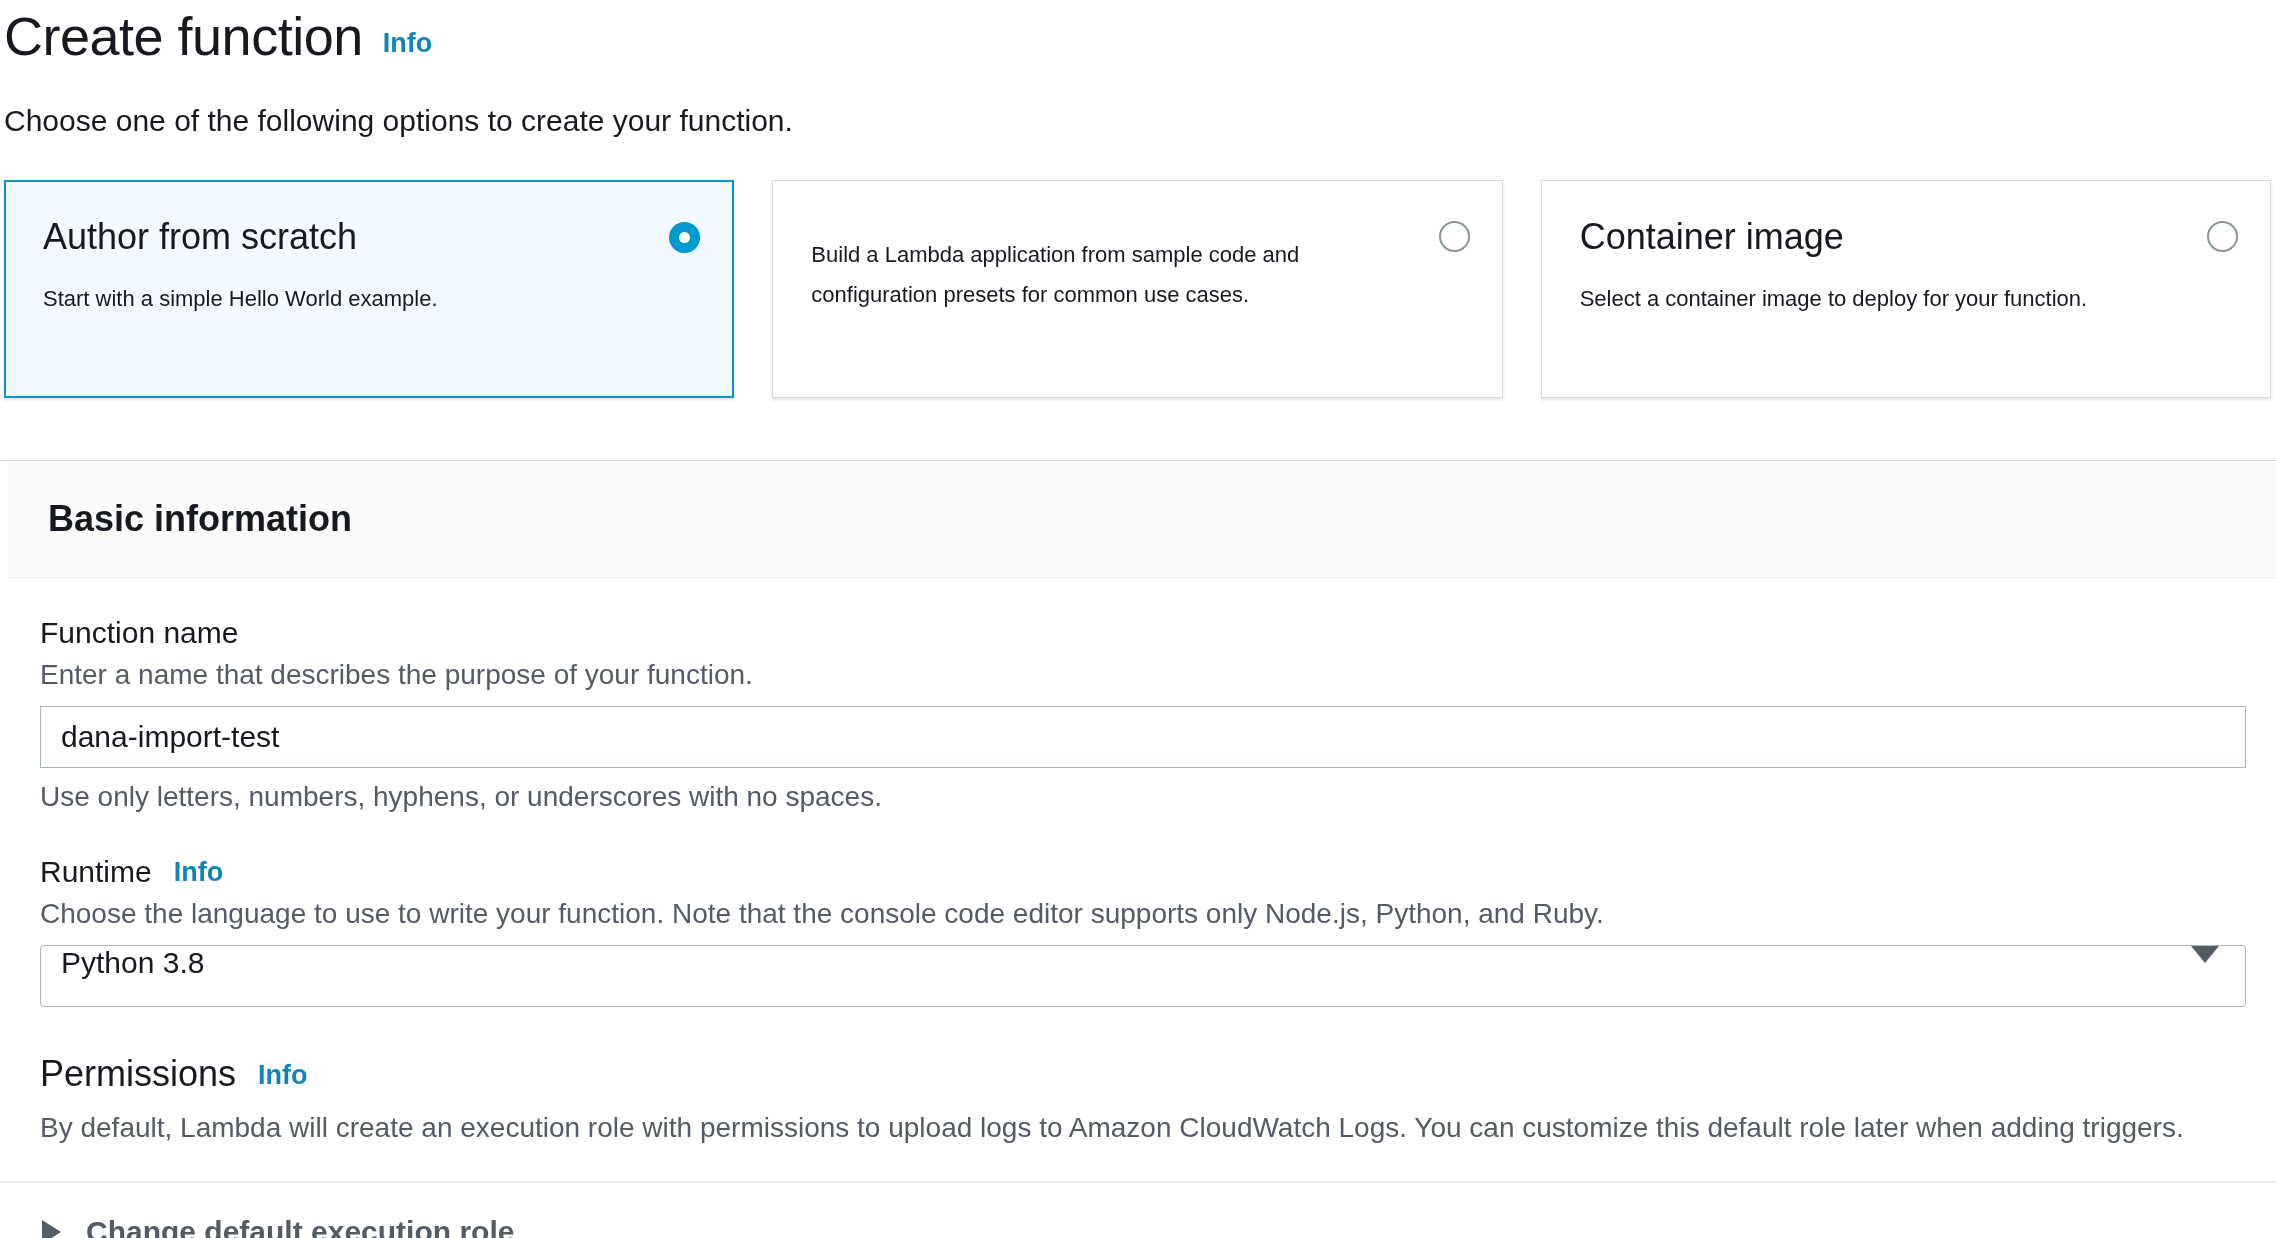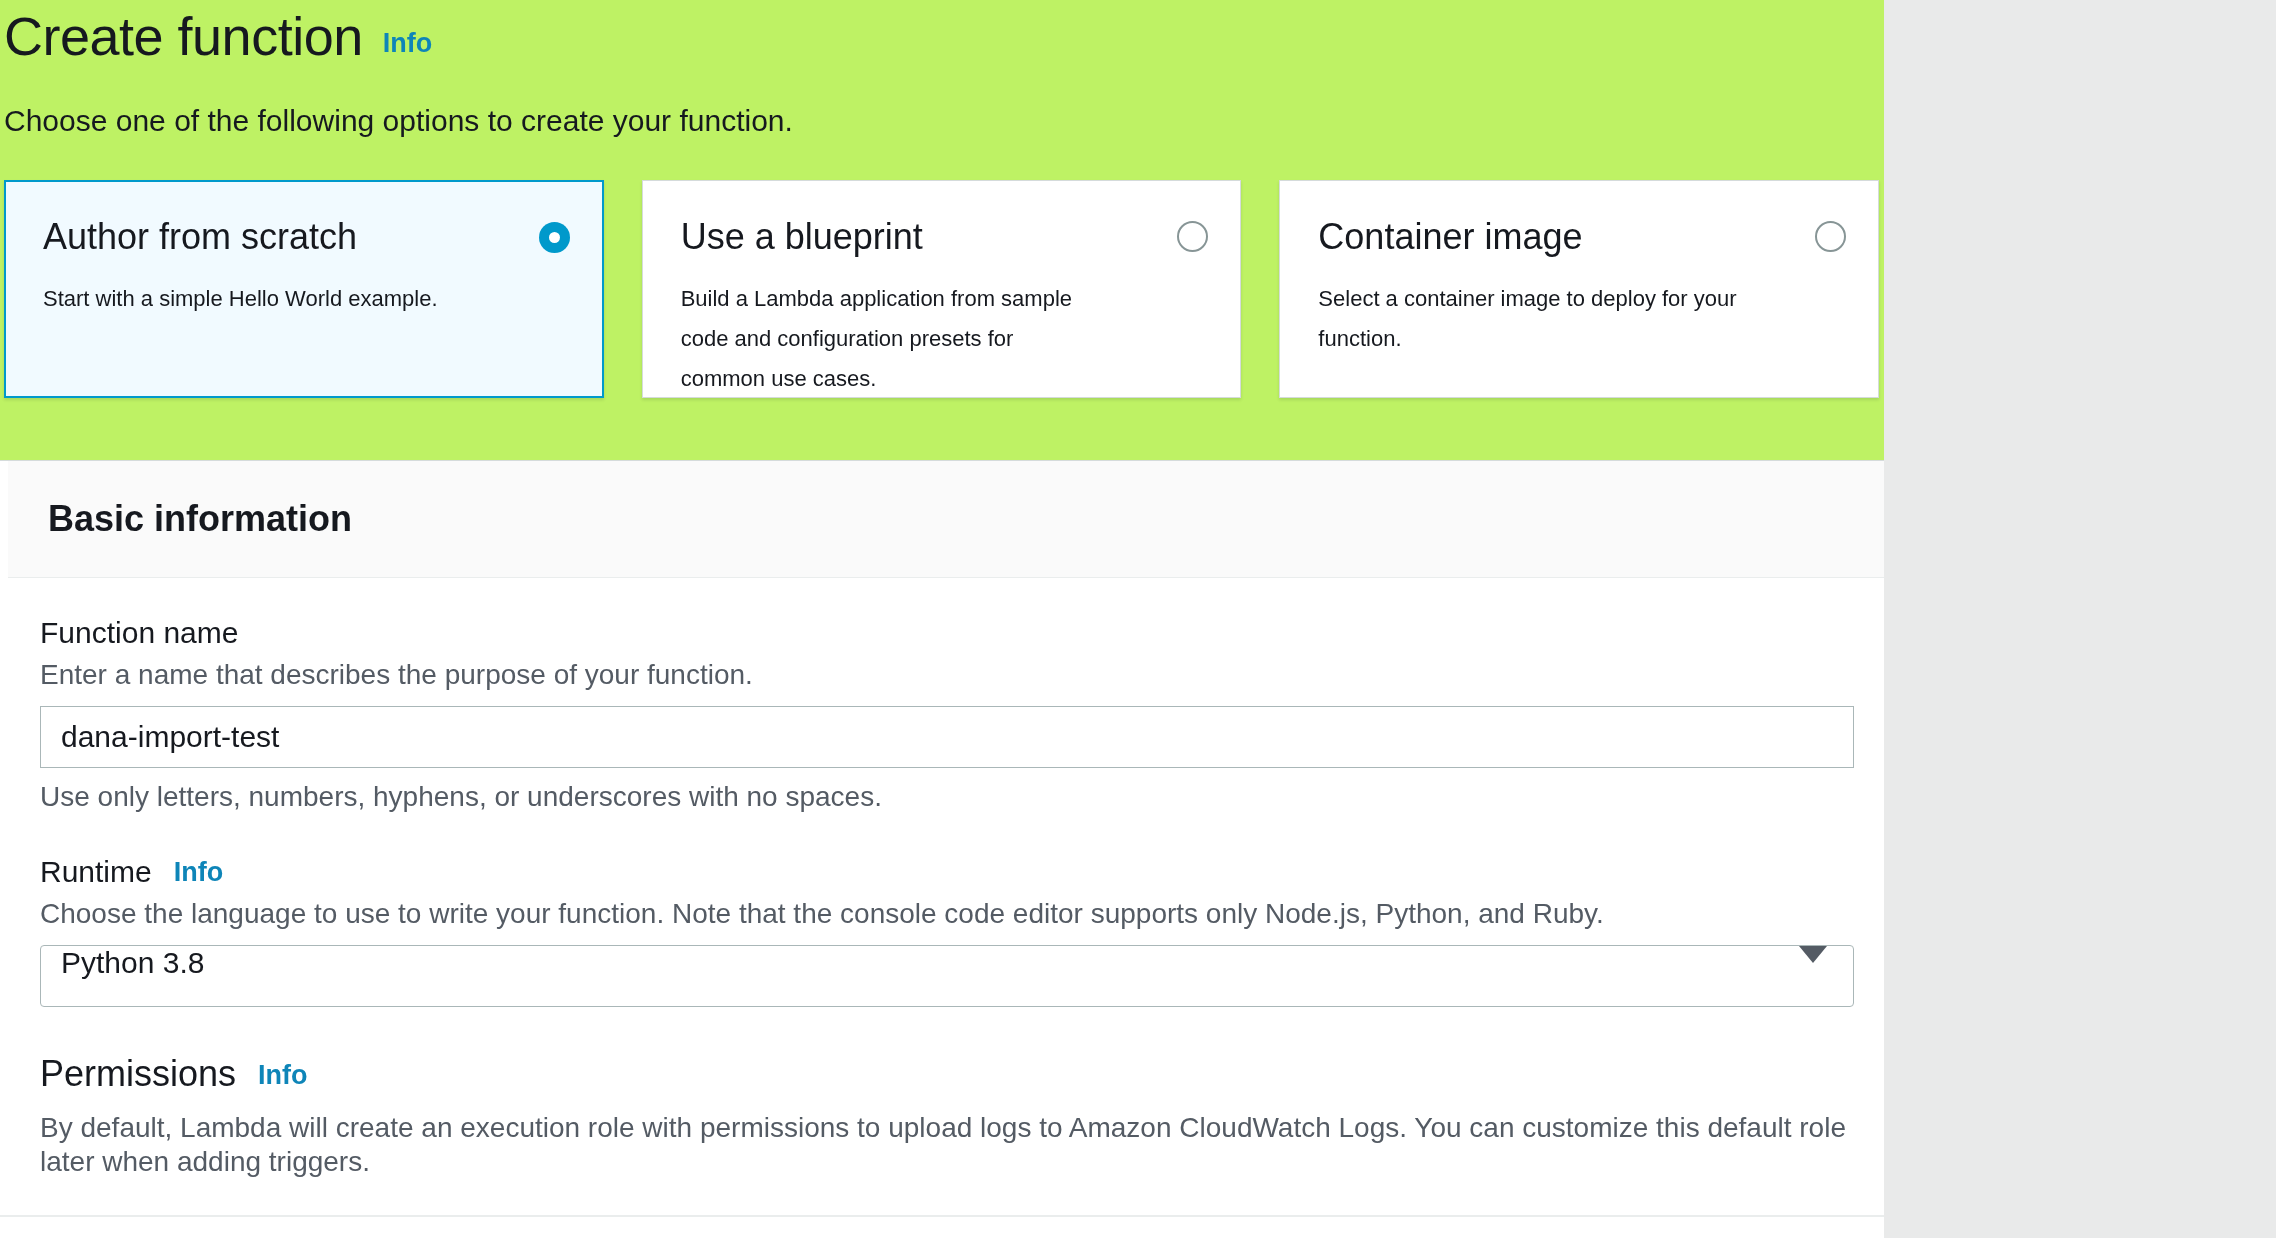--- a/index.html
+++ b/index.html
@@ -1,21 +1,21 @@
 <!DOCTYPE html>
 <html><head>
 <meta charset="utf-8">
 <style>
   * { margin: 0; padding: 0; box-sizing: border-box; }
   html, body { background: #e9eaea; }
   body { font-family: "Liberation Sans", sans-serif; color: #16191f; }
 
   .screen {
-    width: 1884px; height: 1238px;
-    background: #bef264;
+    width: 2276px; height: 1238px;
+    background: #ffffff;
     overflow: hidden;
     display: flex; flex-direction: column;
   }
 
   
   .top { padding: 4px 5px 0 4px; }
   .title-row { display: flex; align-items: flex-end; }
   .page-title {
     font-size: 54px; font-weight: 500; color: #16191f; letter-spacing: -0.5px;
     line-height: 64px;
@@ -129,21 +129,20 @@
 
       <div class="card selected">
         <div class="card-title">Author from scratch</div>
         <div class="card-desc">Start with a simple Hello World example.</div>
         <div class="radio on">
             <div class="dot"></div>
           </div>
       </div>
 
       <div class="card">
-        <div class="card-title">Use a blueprint</div>
         <div class="card-desc">Build a Lambda application from sample code and configuration presets for common use cases.</div>
         <div class="radio off"></div>
       </div>
 
       <div class="card">
         <div class="card-title">Container image</div>
         <div class="card-desc">Select a container image to deploy for your function.</div>
         <div class="radio off"></div>
       </div>
 

